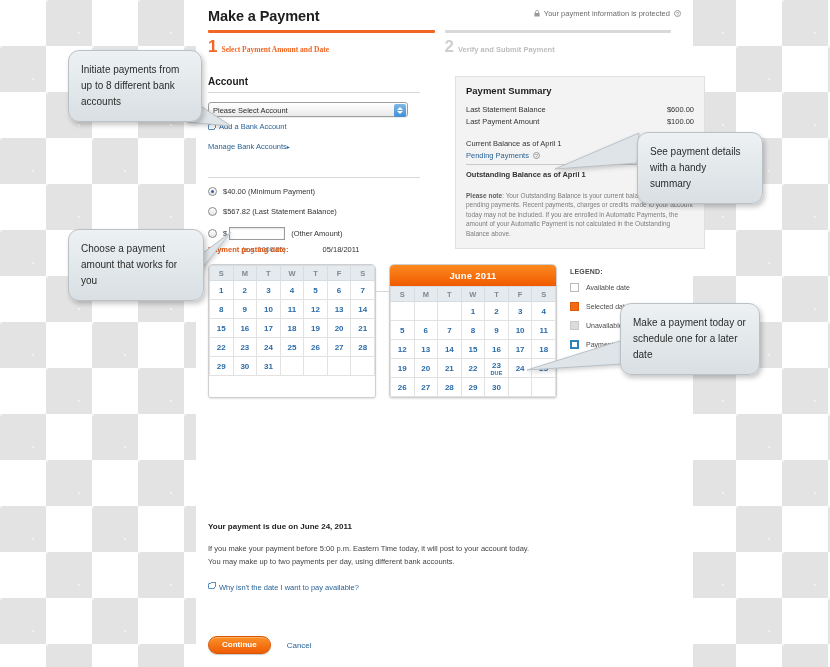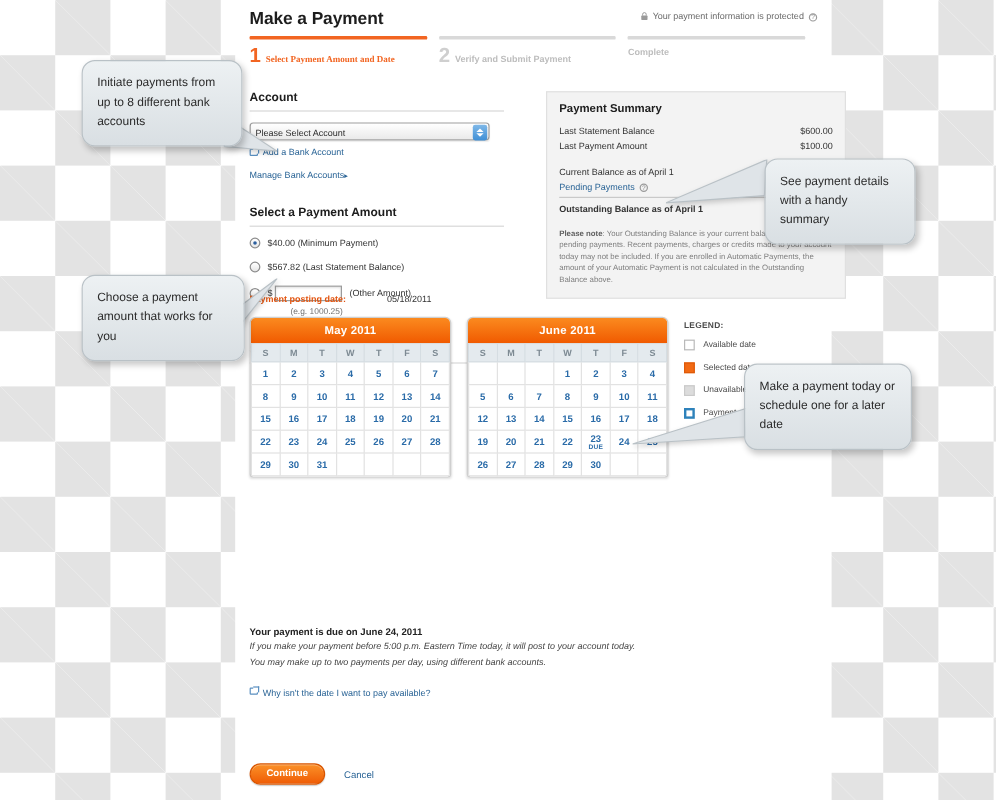--- a/index.html
+++ b/index.html
@@ -350,22 +350,21 @@
   .sw.unav  { background: #dcdcdc; border: 1px solid #cacaca; }
   .sw.duec  { background: #fff; border: 2px solid #2e82bb; }
 
   
   .foot { position: absolute; left: 12px; top: 522px; width: 473px; }
   .foot-hd { font-size: 8px; font-weight: bold; color: #222; }
   .foot-p {
     font-size: 7.5px;
     color: #444;
     line-height: 13px;
-    margin-top: 1px;
-    font-style: italic;
+    margin-top: 11px;
   }
   .foot-lnk { margin-top: 15px; display: flex; }
 
   
   .btns { position: absolute; left: 12px; top: 636px; display: flex; align-items: center; }
   .btn-continue {
     background: linear-gradient(#fb9128, #ef5c05);
     color: #fff;
     font-size: 8px;
     font-weight: bold;
@@ -438,26 +437,20 @@
         <span class="step-label">Select Payment Amount and Date</span>
       </div>
     </div>
     <div class="step">
       <div class="step-bar"></div>
       <div class="step-row">
         <span class="step-num">2</span>
         <span class="step-label">Verify and Submit Payment</span>
       </div>
     </div>
-    <div class="step s3">
-      <div class="step-bar"></div>
-      <div class="step-row">
-        <span class="step-label">Complete</span>
-      </div>
-    </div>
   </div>
 
   <div class="body-wrap">
 
     <div class="col-left">
 
       <div class="sec-title">Account</div>
       <div class="sec-rule"></div>
 
       <div class="acct-select">
@@ -471,21 +464,20 @@
       <div class="lnk-row">
         <span class="ext-icon"></span>
         <span class="lnk">Add a Bank Account</span>
       </div>
       <div style="margin-top:4px">
         <span class="lnk" style="display:inline">Manage Bank Accounts</span><span class="lnk" style="display:inline;font-size:6px">▸</span>
       </div>
 
       <div style="height:19px"></div>
 
-      <div class="sec-title">Select a Payment Amount</div>
       <div class="sec-rule"></div>
 
       <div class="radio-row">
         <span class="rdo on"></span>
         <span>$40.00 (Minimum Payment)</span>
       </div>
       <div class="radio-row">
         <span class="rdo"></span>
         <span>$567.82 (Last Statement Balance)</span>
       </div>
@@ -541,21 +533,20 @@
 
   <div class="cal-zone">
     <div class="post-date-line">
       <span>Payment posting date:</span>
       <span class="dv">05/18/2011</span>
     </div>
 
     <div class="cals">
 
       <div class="cal">
-        <div class="cal-hd">May 2011</div>
         <table class="cal-tbl">
           <thead>
               <tr>
             <th>S</th>
             <th>M</th>
             <th>T</th>
             <th>W</th>
             <th>T</th>
             <th>F</th>
             <th>S</th>

